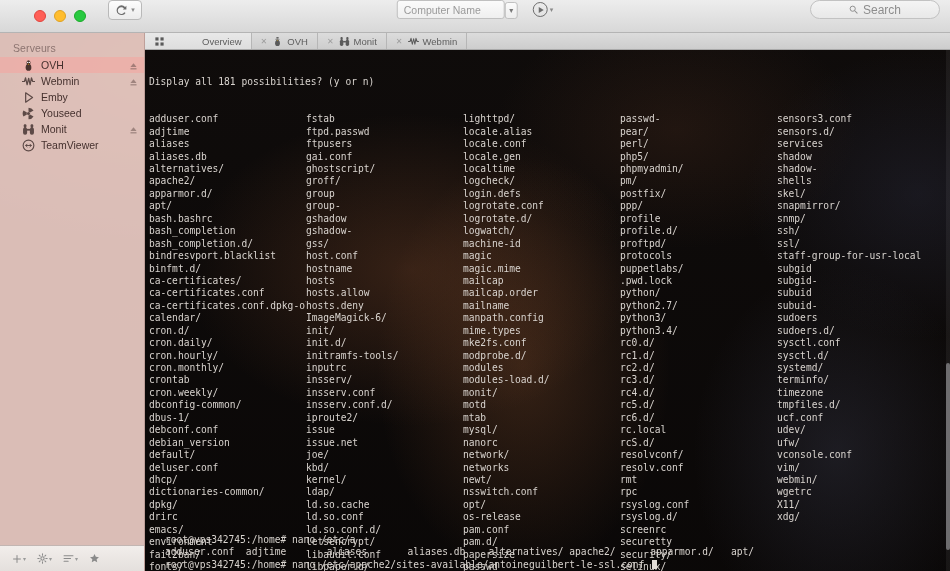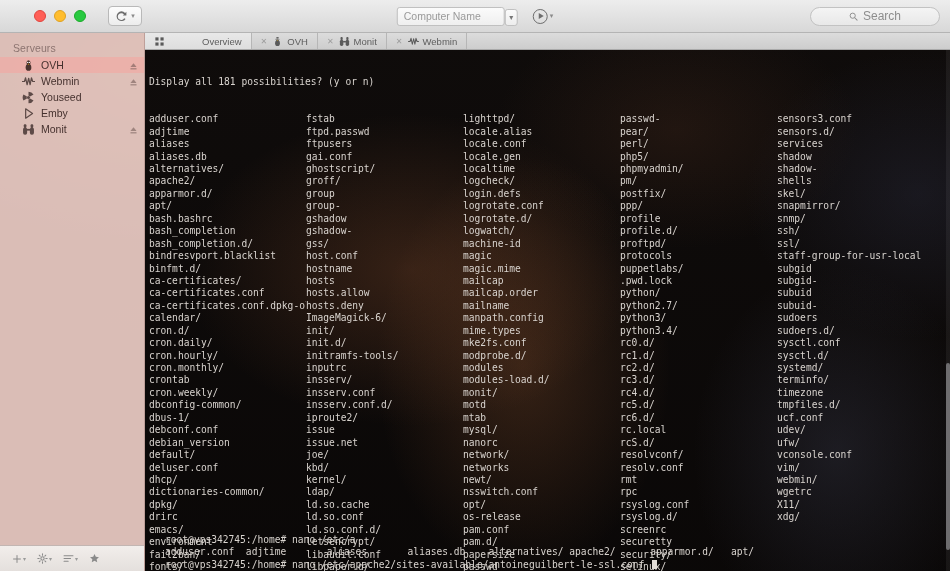--- a/index.html
+++ b/index.html
@@ -23,21 +23,21 @@
   #window {
     position: absolute; left: 0; top: 0; width: 950px; height: 571px;
     display: flex; flex-direction: column;
     overflow: hidden;
   }
   
   #titlebar {
     height: 33px; flex: 0 0 33px;
     background: linear-gradient(#ededed, #d8d8d8);
     border-bottom: 1px solid #b4b4b4;
-    display: flex; align-items: center;
+    display: flex; 
     padding: 0 26px;
     position: relative;
   }
   .traffic { display: flex; gap: 8px; align-items: center; margin-left: 8px; }
   .tl { width: 12px; height: 12px; border-radius: 50%; display: block; }
   .tl.red    { background: #ff5f57; border: 1px solid #e0443e; }
   .tl.yellow { background: #ffbd2e; border: 1px solid #dea123; }
   .tl.green  { background: #28c940; border: 1px solid #1aab29; }
 
   .tb-btn {
@@ -269,52 +269,61 @@
             </span>
             <span class="sb-label">Webmin</span>
             <span class="eject"><svg viewBox="0 0 16 16" width="9" height="9">
                 <path d="M8 2.4L13.4 9H2.6z" fill="#6b5450"></path>
                 <rect x="2.6" y="11" width="10.8" height="2.2" fill="#6b5450"></rect>
               </svg></span>
           </div>
           <div class="sb-item">
             <span class="sb-icon">
               <svg viewBox="0 0 16 16" width="13" height="13">
+                <path d="M4.5 2.2l8.5 5.8-8.5 5.8z" fill="none" stroke="#5d4a47" stroke-width="1.5" stroke-linejoin="round"></path>
+              </svg>
+            </span>
+            <span class="sb-label">Emby</span>
+          </div>
+          <div class="sb-item">
+            <span class="sb-icon">
+              <svg viewBox="0 0 16 16" width="13" height="13">
                 <circle cx="8" cy="8" r="1.9" fill="#5d4a47"></circle>
                 <path d="M8 0.8a7.2 7.2 0 0 1 6.2 3.6l-4.3 2.5A2.2 2.2 0 0 0 8 5.8z" fill="#5d4a47"></path>
                 <path d="M14.2 11.6A7.2 7.2 0 0 1 8 15.2l0-5a2.2 2.2 0 0 0 1.9-1.1z" fill="#5d4a47"></path>
                 <path d="M1.8 11.6A7.2 7.2 0 0 0 8 15.2l0-5a2.2 2.2 0 0 1-1.9-1.1z" fill="#5d4a47" opacity=".0"></path>
                 <path d="M1.8 4.4A7.2 7.2 0 0 0 1.8 11.6l4.3-2.5a2.2 2.2 0 0 1 0-2.2z" fill="#5d4a47"></path>
               </svg>
             </span>
             <span class="sb-label">Youseed</span>
           </div>
           <div class="sb-item">
             <span class="sb-icon">
               <svg viewBox="0 0 16 16" width="13" height="13">
-                <path d="M4.5 2.2l8.5 5.8-8.5 5.8z" fill="none" stroke="#5d4a47" stroke-width="1.5" stroke-linejoin="round"></path>
-              </svg>
-            </span>
-            <span class="sb-label">Emby</span>
-          </div>
-          <div class="sb-item">
-            <span class="sb-icon">
-              <svg viewBox="0 0 16 16" width="13" height="13">
                 <rect x="1.3" y="5.4" width="5" height="9" rx="2.3" fill="#5d4a47"></rect>
                 <rect x="9.7" y="5.4" width="5" height="9" rx="2.3" fill="#5d4a47"></rect>
                 <rect x="2.2" y="1.6" width="3.2" height="4.4" rx="1.2" fill="#5d4a47"></rect>
                 <rect x="10.6" y="1.6" width="3.2" height="4.4" rx="1.2" fill="#5d4a47"></rect>
                 <rect x="6" y="7.2" width="4" height="2.2" fill="#5d4a47"></rect>
               </svg>
             </span>
             <span class="sb-label">Monit</span>
             <span class="eject"><svg viewBox="0 0 16 16" width="9" height="9">
                 <path d="M8 2.4L13.4 9H2.6z" fill="#6b5450"></path>
                 <rect x="2.6" y="11" width="10.8" height="2.2" fill="#6b5450"></rect>
               </svg></span>
+          </div>
+          <div class="sb-item">
+            <span class="sb-icon">
+              <svg viewBox="0 0 16 16" width="13" height="13">
+                <circle cx="8" cy="8" r="6.6" fill="none" stroke="#5d4a47" stroke-width="1.4"></circle>
+                <path d="M4.6 8h6.8M6.2 6.4L4.6 8l1.6 1.6M9.8 6.4L11.4 8l-1.6 1.6" fill="none" stroke="#5d4a47" stroke-width="1.2" stroke-linecap="round" stroke-linejoin="round"></path>
+              </svg>
+            </span>
+            <span class="sb-label">TeamViewer</span>
           </div>
         </div>
       <div id="sidebar-bottom">
         <span class="bb">
           <svg width="10" height="10" viewBox="0 0 16 16">
             <path d="M8 2.5v11M2.5 8h11" stroke="#8a8a8a" stroke-width="1.6" stroke-linecap="round"></path>
           </svg>
             <span class="cv">▾</span>
         </span>
         <span class="bb">

